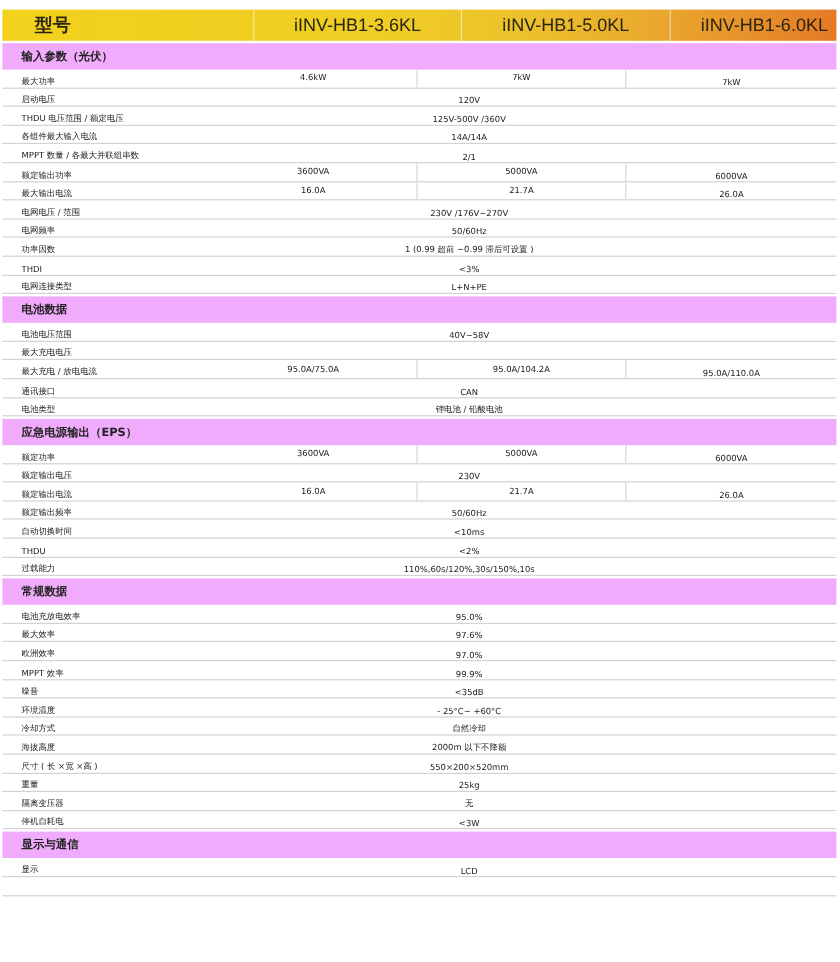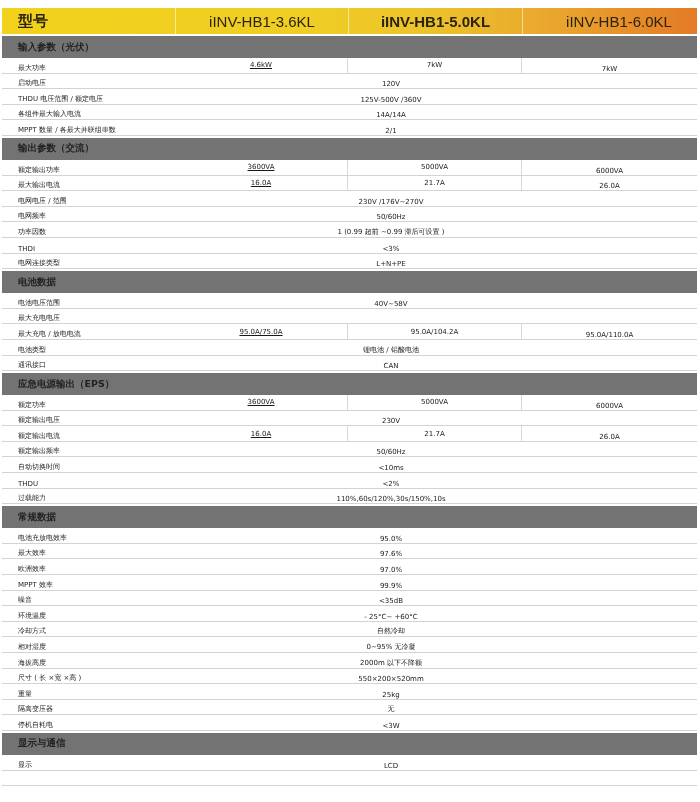--- a/index.html
+++ b/index.html
@@ -1,28 +1,28 @@
 <!DOCTYPE html>
 <html><head>
 <meta charset="utf-8">
 <style>
   html, body { margin: 0; padding: 0; background: #ffffff; }
   body { width: 700px; height: 802px; overflow: hidden; font-family: "DejaVu Sans", sans-serif; color: #1a1a1a; }
   .sheet { position: absolute; left: 2px; top: 8px; width: 695px; }
   .hdr { display: flex; height: 26px; background: linear-gradient(90deg, #f2d21c 0%, #efcd24 45%, #ecc22b 62%, #e9a52e 80%, #e47a26 100%); }
   .hdr .cell { display: flex; align-items: center; justify-content: center; font-family: "Liberation Sans", sans-serif; font-size: 15px; color: #2a2410; border-left: 1px solid rgba(255,255,255,0.55); }
-  .hdr .lbl { width: 173px; justify-content: flex-start; padding-left: 16px; box-sizing: border-box; font-size: 15px; font-weight: bold; border-left: none; }
-  .hdr .c1 { width: 172px; }
-  .hdr .c2 { width: 173px; font-weight: bold; }
+  .hdr .lbl { width: 173px; justify-content: flex-start; padding-left: 27px; box-sizing: border-box; font-size: 15px; font-weight: bold; border-left: none; }
+  .hdr .c1 { width: 172px; margin-left: 36px; }
+  .hdr .c2 { width: 173px; }
   .hdr .c3 { flex: 1; padding-left: 18px; }
-  .sec { height: 22px; background: #737373; display: flex; align-items: center; padding-left: 16px; font-size: 9.5px; font-weight: bold; color: #222; margin-top: 2px; }
+  .sec { height: 22px; background: #f0abfc; display: flex; align-items: center; padding-left: 16px; font-size: 9.5px; font-weight: bold; color: #222; margin-top: 2px; }
   .row { display: flex; height: 15.6px; border-bottom: 1px solid #d3d3d3; box-sizing: border-box; font-size: 7px; align-items: flex-end; }
   .row .lbl { width: 173px; padding-left: 16px; box-sizing: border-box; white-space: nowrap; }
   .row .full { flex: 1; text-align: center; padding-right: 90px; white-space: nowrap; }
-  .row .c1 { width: 172px; text-align: center; border-right: 1px solid #d8d8d8; height: 100%; display:flex; align-items:center; justify-content:center;text-decoration:underline; }
+  .row .c1 { width: 172px; text-align: center; border-right: 1px solid #d8d8d8; height: 100%; display:flex; align-items:center; justify-content:center; }
   .row .c2 { width: 173px; text-align: center; border-right: 1px solid #d8d8d8; height: 100%; display:flex; align-items:center; justify-content:center; }
   .row .c3 { flex: 1; text-align: center; }
 </style>
 </head>
 <body>
 
 <div class="sheet">
   <div class="hdr">
     <div class="cell lbl">型号</div>
     <div class="cell c1">iINV-HB1-3.6KL</div>
@@ -46,21 +46,20 @@
         <div class="full">125V-500V /360V</div>
       </div>
       <div class="row">
         <div class="lbl">各组件最大输入电流</div>
         <div class="full">14A/14A</div>
       </div>
       <div class="row">
         <div class="lbl">MPPT 数量 / 各最大并联组串数</div>
         <div class="full">2/1</div>
       </div>
-      <div class="sec">输出参数（交流）</div>
       <div class="row">
         <div class="lbl">额定输出功率</div>
         <div class="c1">3600VA</div>
         <div class="c2">5000VA</div>
         <div class="c3">6000VA</div>
       </div>
       <div class="row">
         <div class="lbl">最大输出电流</div>
         <div class="c1">16.0A</div>
         <div class="c2">21.7A</div>
@@ -94,26 +93,26 @@
       <div class="row">
         <div class="lbl">最大充电电压</div>
       </div>
       <div class="row">
         <div class="lbl">最大充电 / 放电电流</div>
         <div class="c1">95.0A/75.0A</div>
         <div class="c2">95.0A/104.2A</div>
         <div class="c3">95.0A/110.0A</div>
       </div>
       <div class="row">
+        <div class="lbl">通讯接口</div>
+        <div class="full">CAN</div>
+      </div>
+      <div class="row">
         <div class="lbl">电池类型</div>
         <div class="full">锂电池 / 铅酸电池</div>
-      </div>
-      <div class="row">
-        <div class="lbl">通讯接口</div>
-        <div class="full">CAN</div>
       </div>
       <div class="sec">应急电源输出（EPS）</div>
       <div class="row">
         <div class="lbl">额定功率</div>
         <div class="c1">3600VA</div>
         <div class="c2">5000VA</div>
         <div class="c3">6000VA</div>
       </div>
       <div class="row">
         <div class="lbl">额定输出电压</div>
@@ -162,24 +161,20 @@
         <div class="lbl">噪音</div>
         <div class="full">&lt;35dB</div>
       </div>
       <div class="row">
         <div class="lbl">环境温度</div>
         <div class="full">- 25°C~ +60°C</div>
       </div>
       <div class="row">
         <div class="lbl">冷却方式</div>
         <div class="full">自然冷却</div>
-      </div>
-      <div class="row">
-        <div class="lbl">相对湿度</div>
-        <div class="full">0~95% 无冷凝</div>
       </div>
       <div class="row">
         <div class="lbl">海拔高度</div>
         <div class="full">2000m 以下不降额</div>
       </div>
       <div class="row">
         <div class="lbl">尺寸 ( 长 ×宽 ×高 )</div>
         <div class="full">550×200×520mm</div>
       </div>
       <div class="row">

